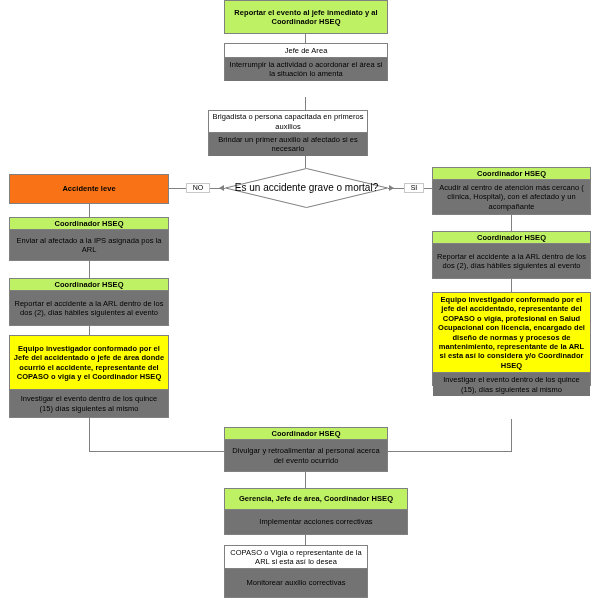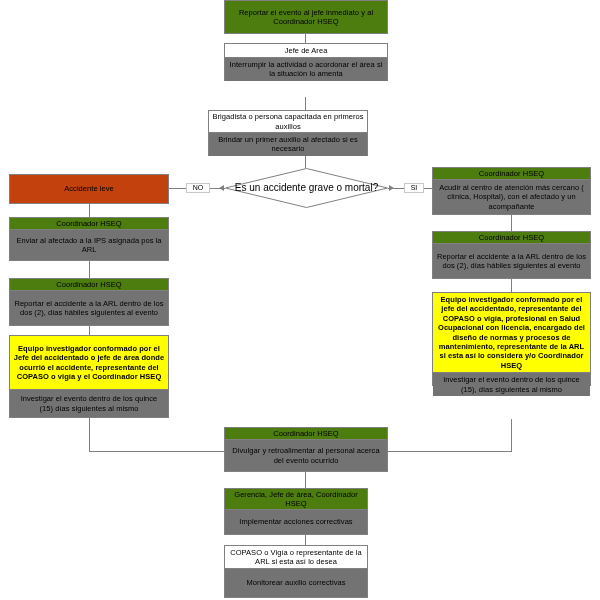--- a/index.html
+++ b/index.html
@@ -30,31 +30,31 @@
     align-items:center;
     justify-content:center;
     text-align:center;
     padding:2px 3px;
     font-size:7.5px;
     line-height:9.4px;
     color:#000000;
     letter-spacing:0.05px;
   }
   .cell.head{
-    background:#4d7c0f;
-    font-weight:normal;
+    background:#bef264;
+    font-weight:bold;
     border-bottom:1px solid #808080;
   }
   .cell.plain{background:#737373;}
   .cell.yellowbody{
     background:#FFFF00;
     font-weight:bold;
     border-bottom:1px solid #808080;
   }
-  .cell.solo{background:#c2410c;font-weight:normal;}
+  .cell.solo{background:#f97316;font-weight:bold;}
 
   
   .vline{
     position:absolute;
     width:1px;
     background:#808080;
   }
   .hline{
     position:absolute;
     height:1px;
@@ -189,21 +189,21 @@
   <div class="vline" style="left:511px; top:419px; height:32px;"></div>
   <div class="hline" style="left:388px; top:451px; width:124px;"></div>
 
   <div class="node" style="left:224px; top:427px; width:164px; height:45px;">
     <div class="cell head" style="height:12px;">Coordinador HSEQ</div>
     <div class="cell plain" style="flex:1 1 auto;">Divulgar y retroalimentar al personal acerca del evento ocurrido</div>
   </div>
 
   <div class="vline" style="left:305px; top:472px; height:16px;"></div>
 
-  <div class="node" style="left:224px; top:488px; width:144px; height:47px;">
+  <div class="node" style="left:224px; top:488px; width:184px; height:47px;">
     <div class="cell head" style="height:21px;">Gerencia, Jefe de área, Coordinador HSEQ</div>
     <div class="cell plain" style="flex:1 1 auto;">Implementar acciones correctivas</div>
   </div>
 
   <div class="vline" style="left:305px; top:535px; height:10px;"></div>
 
   <div class="node" style="left:224px; top:545px; width:144px; height:53px;">
     <div class="cell head" style="height:23px; background:#ffffff; font-weight:normal;">COPASO o Vigía o representante de la ARL si esta así lo desea</div>
     <div class="cell plain" style="flex:1 1 auto;">Monitorear auxilio correctivas</div>
   </div>

